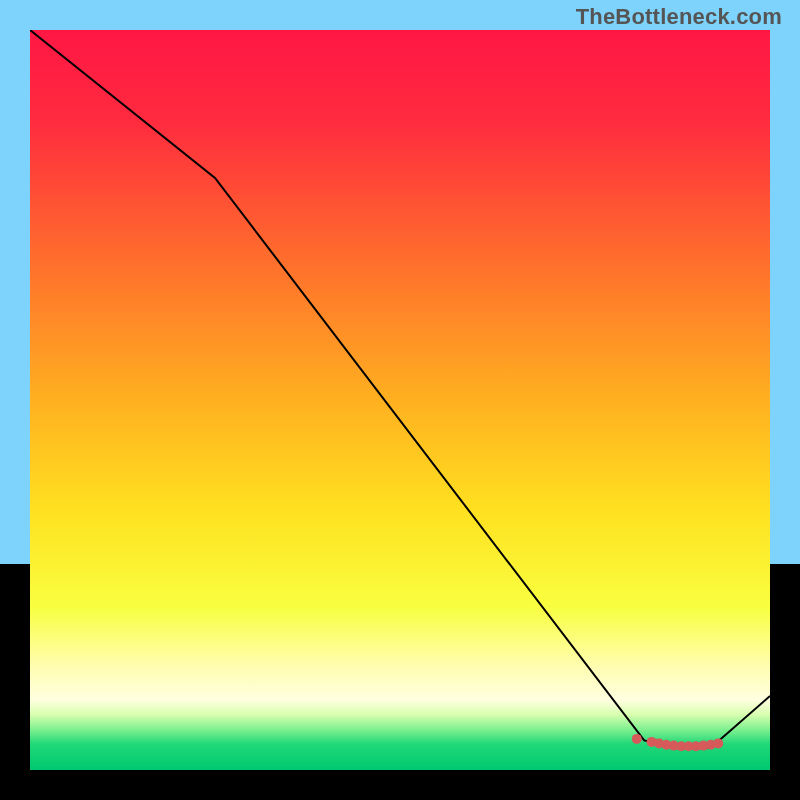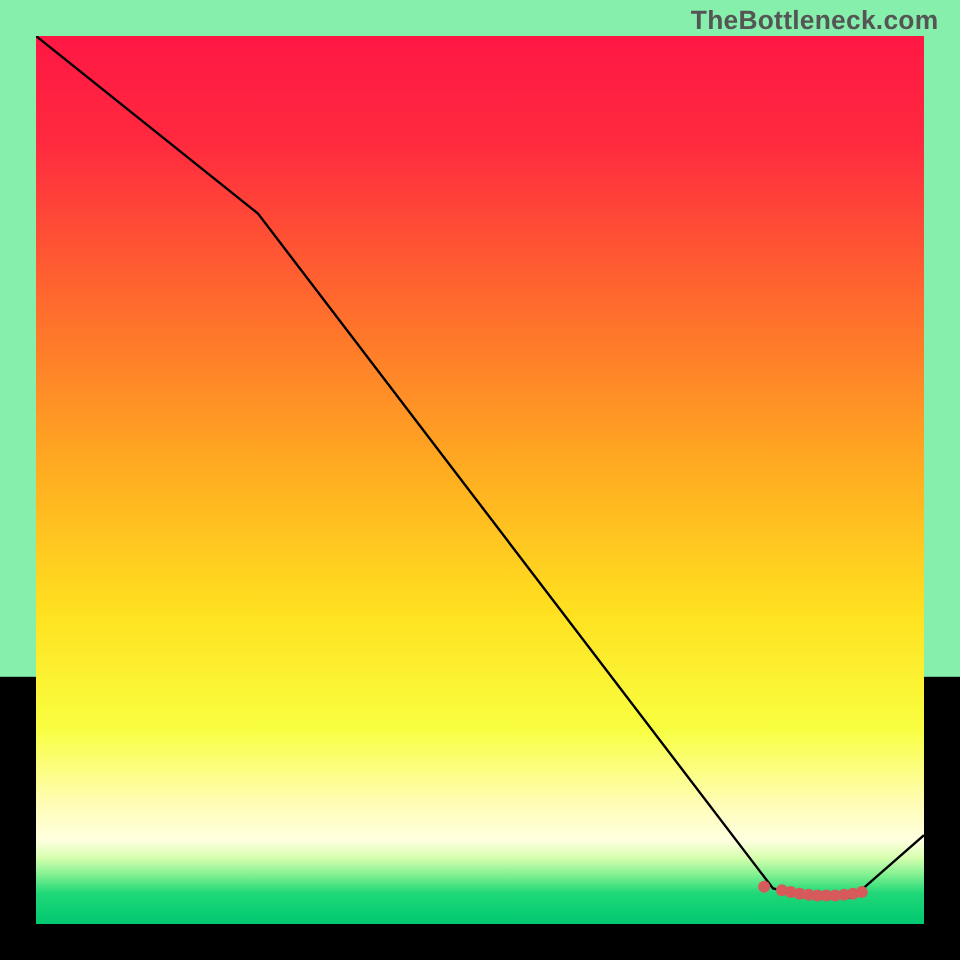--- a/index.html
+++ b/index.html
@@ -8,21 +8,21 @@
     width: 800px;
     height: 800px;
     background: #000;
     font-family: Arial, Helvetica, sans-serif;
     overflow: hidden;
   }
   .frame {
     position: relative;
     width: 800px;
     height: 564px;
-    background: #86efac;
+    background: #7dd3fc;
   }
   .watermark {
     position: absolute;
     top: 4px;
     right: 18px;
     color: #555;
     font-size: 22px;
     font-weight: 600;
     letter-spacing: 0.2px;
     user-select: none;

